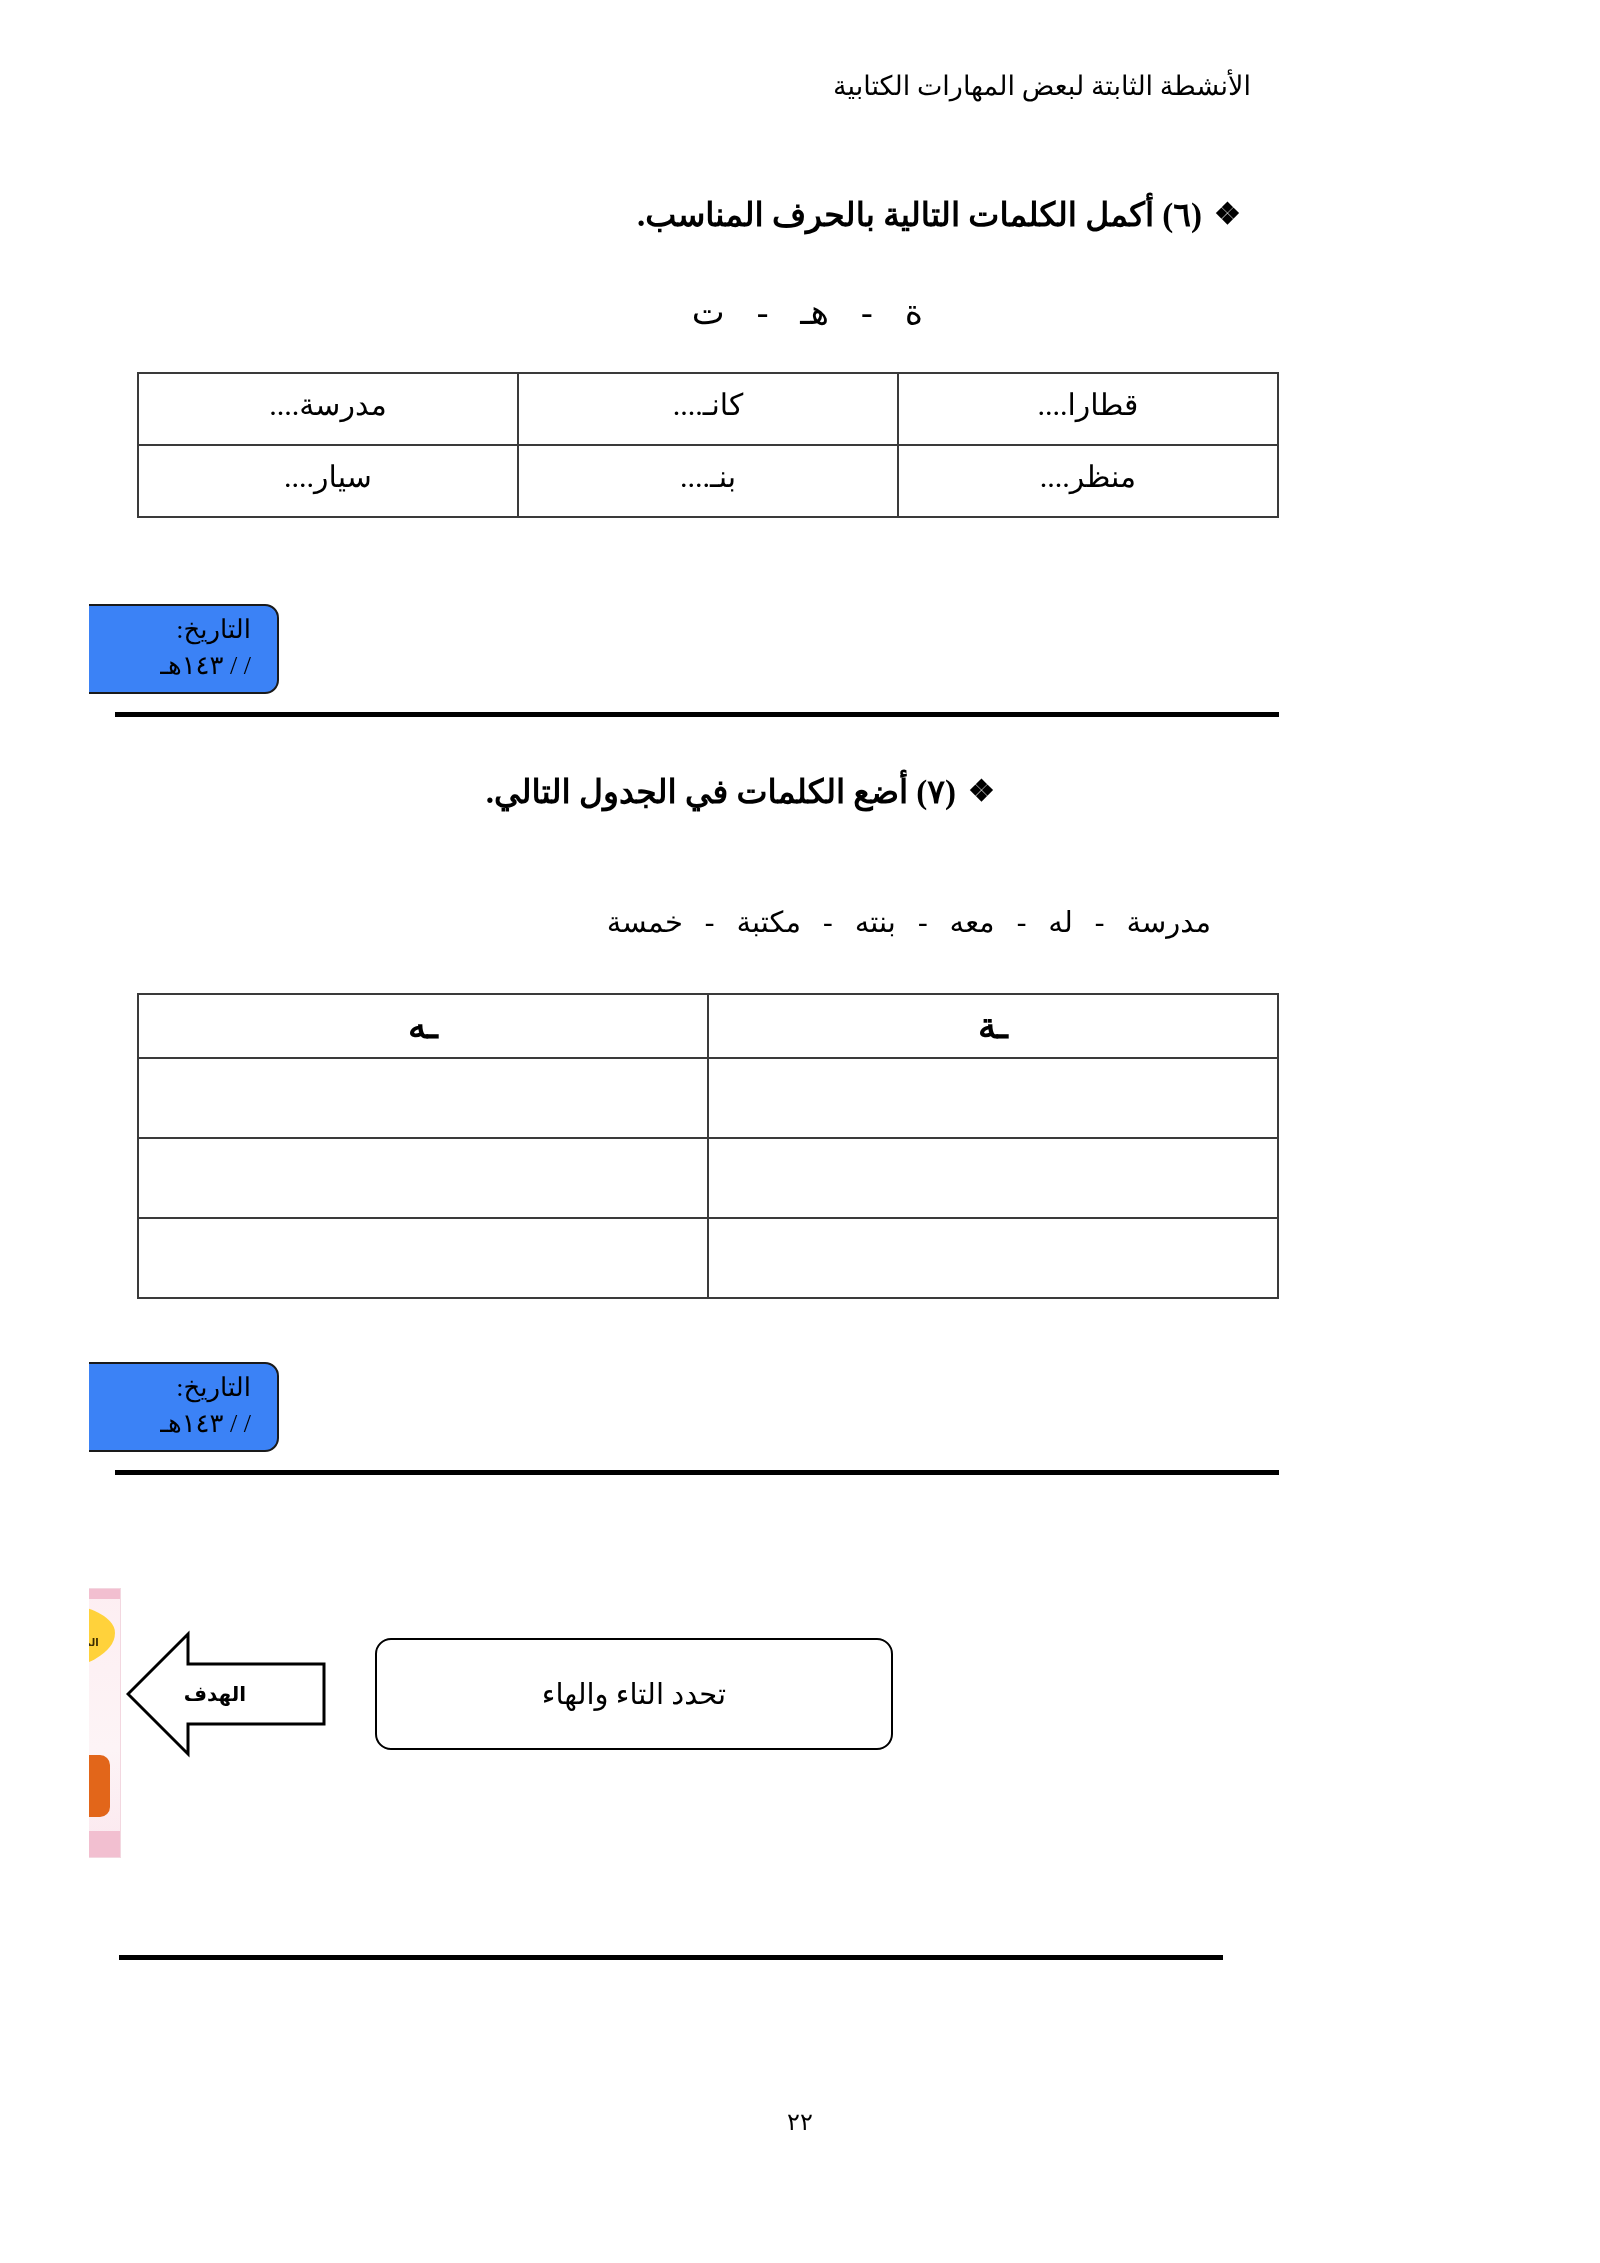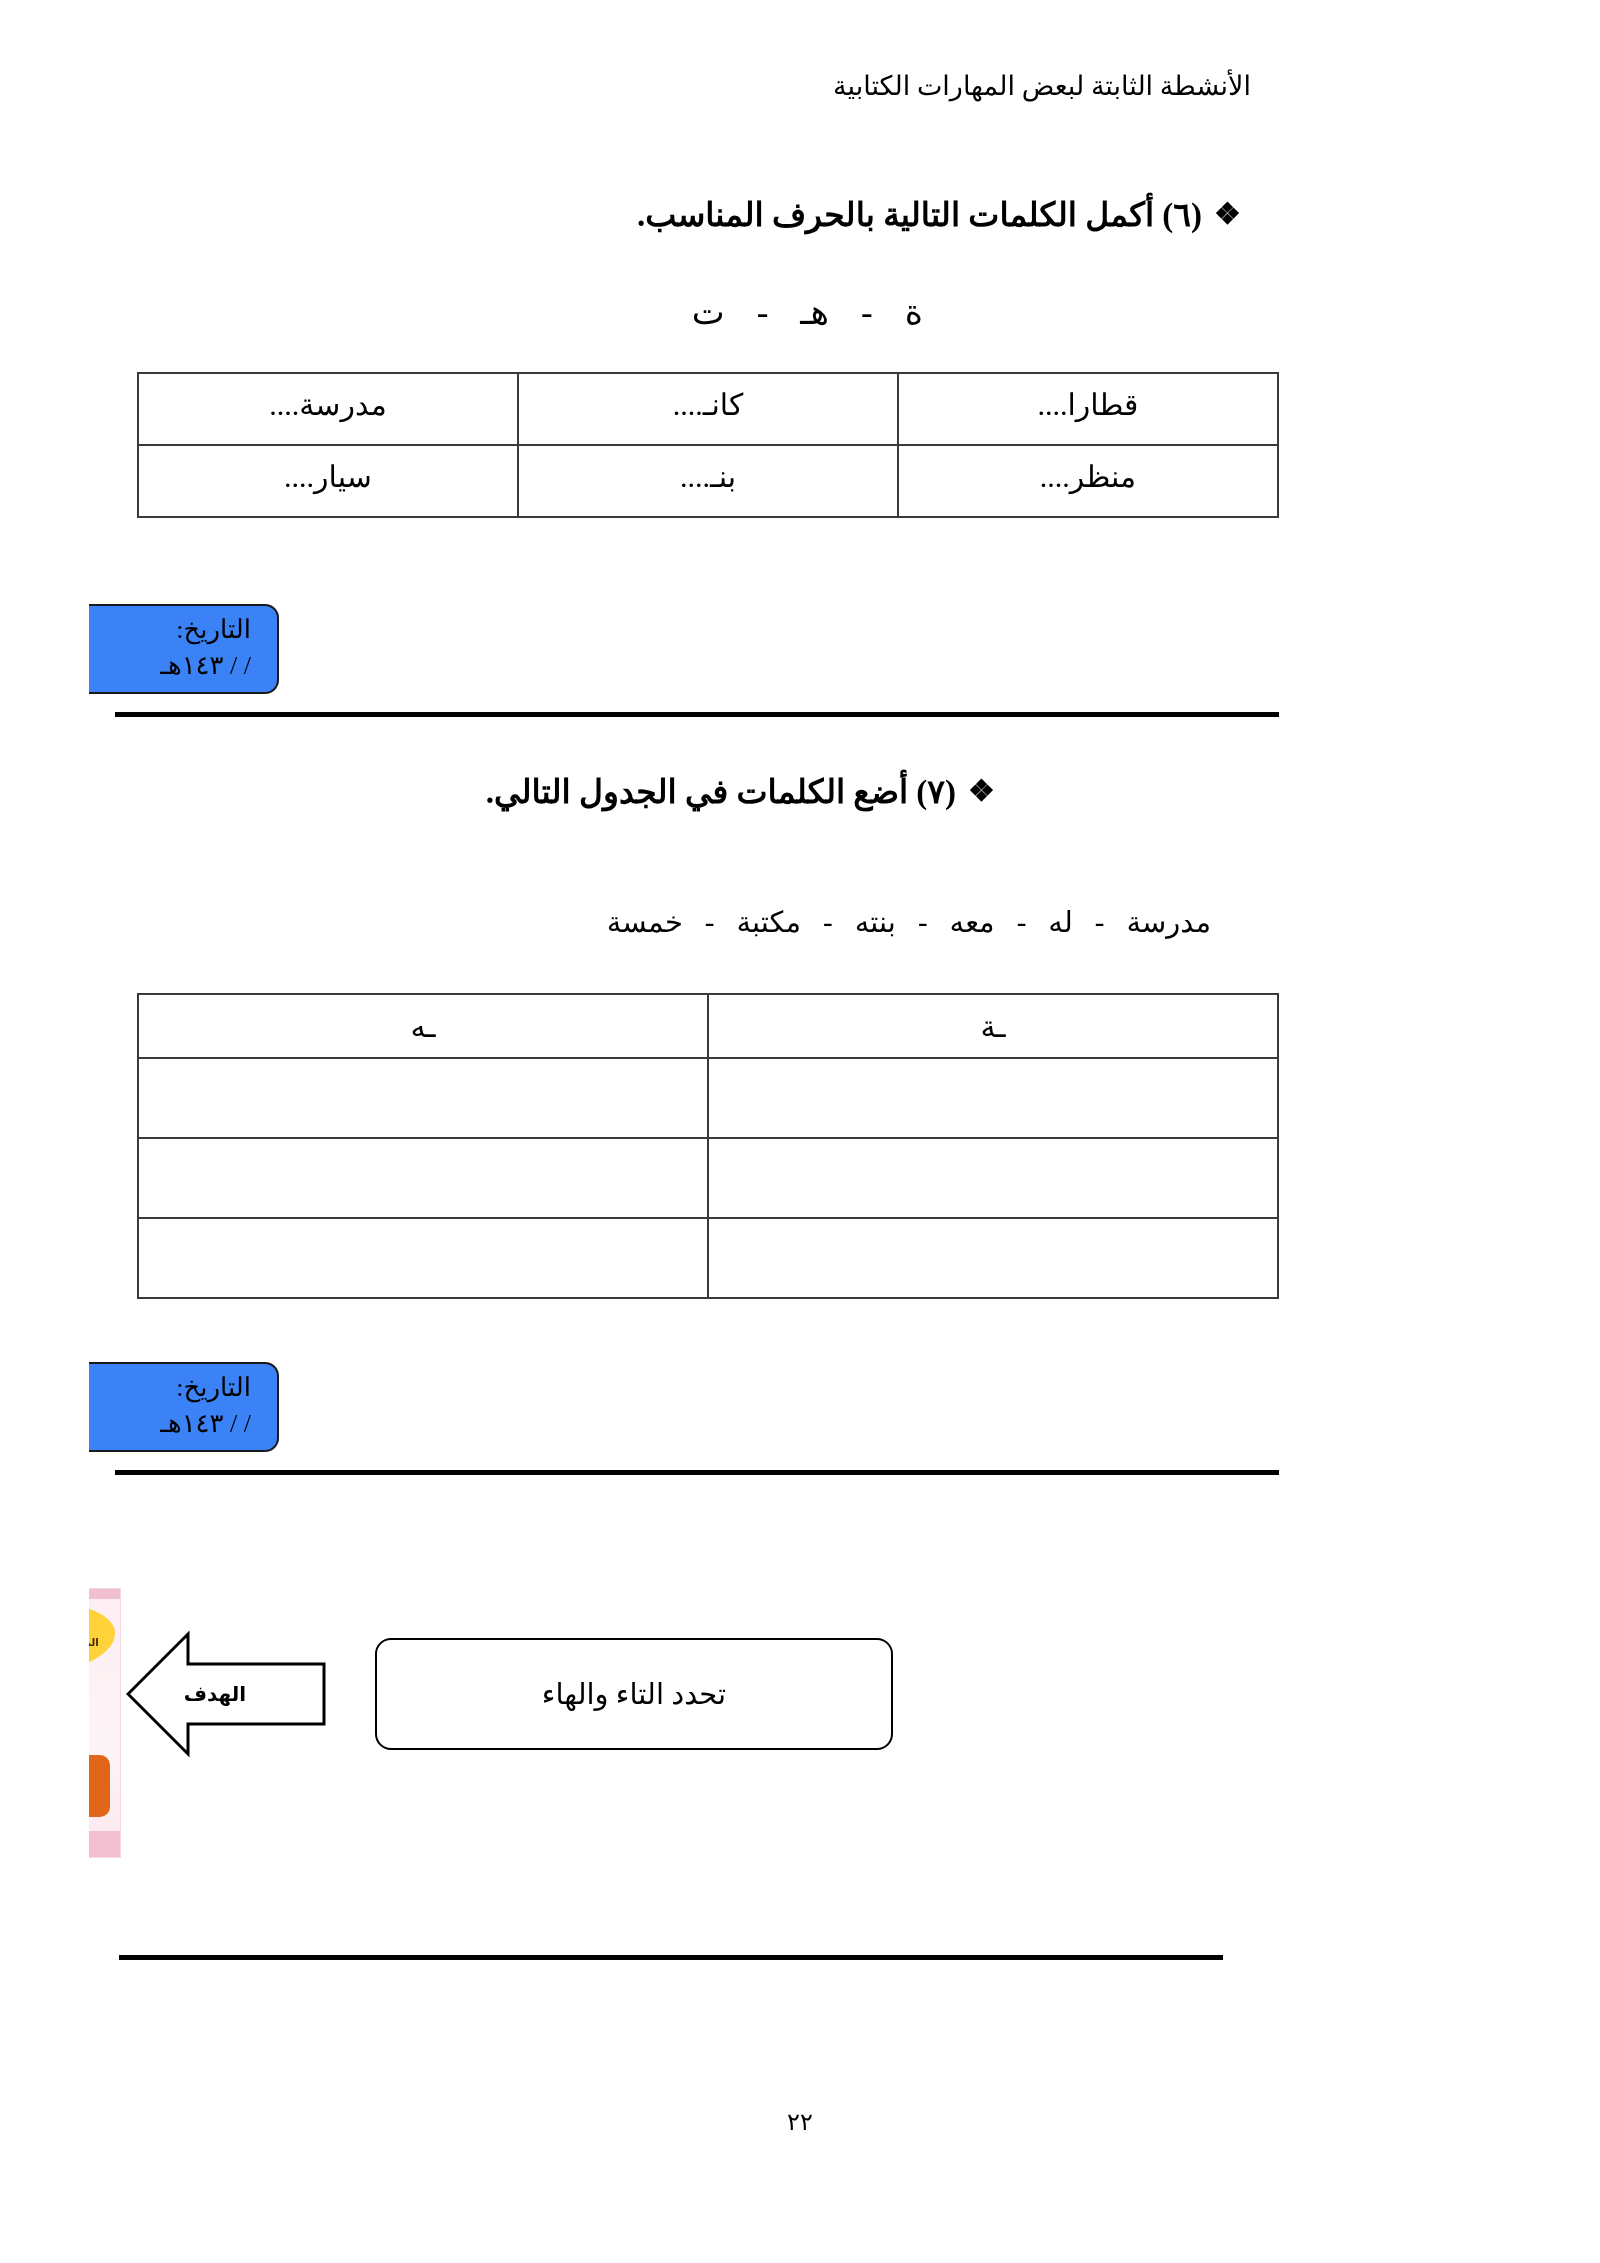--- a/index.html
+++ b/index.html
@@ -108,22 +108,22 @@
   }
 
   #table-sort {
     top: 993px;
     right: 232px;
     width: 1136px;
   }
   #table-sort th {
     height: 62px;
     width: 568px;
-    font-weight: normal;
-    font-size: 30px;
+    font-weight: bold;
+    font-size: 36px;
   }
   #table-sort td {
     height: 78px;
     width: 568px;
   }
 
   
   .date-box {
     position: absolute;
     width: 268px;

